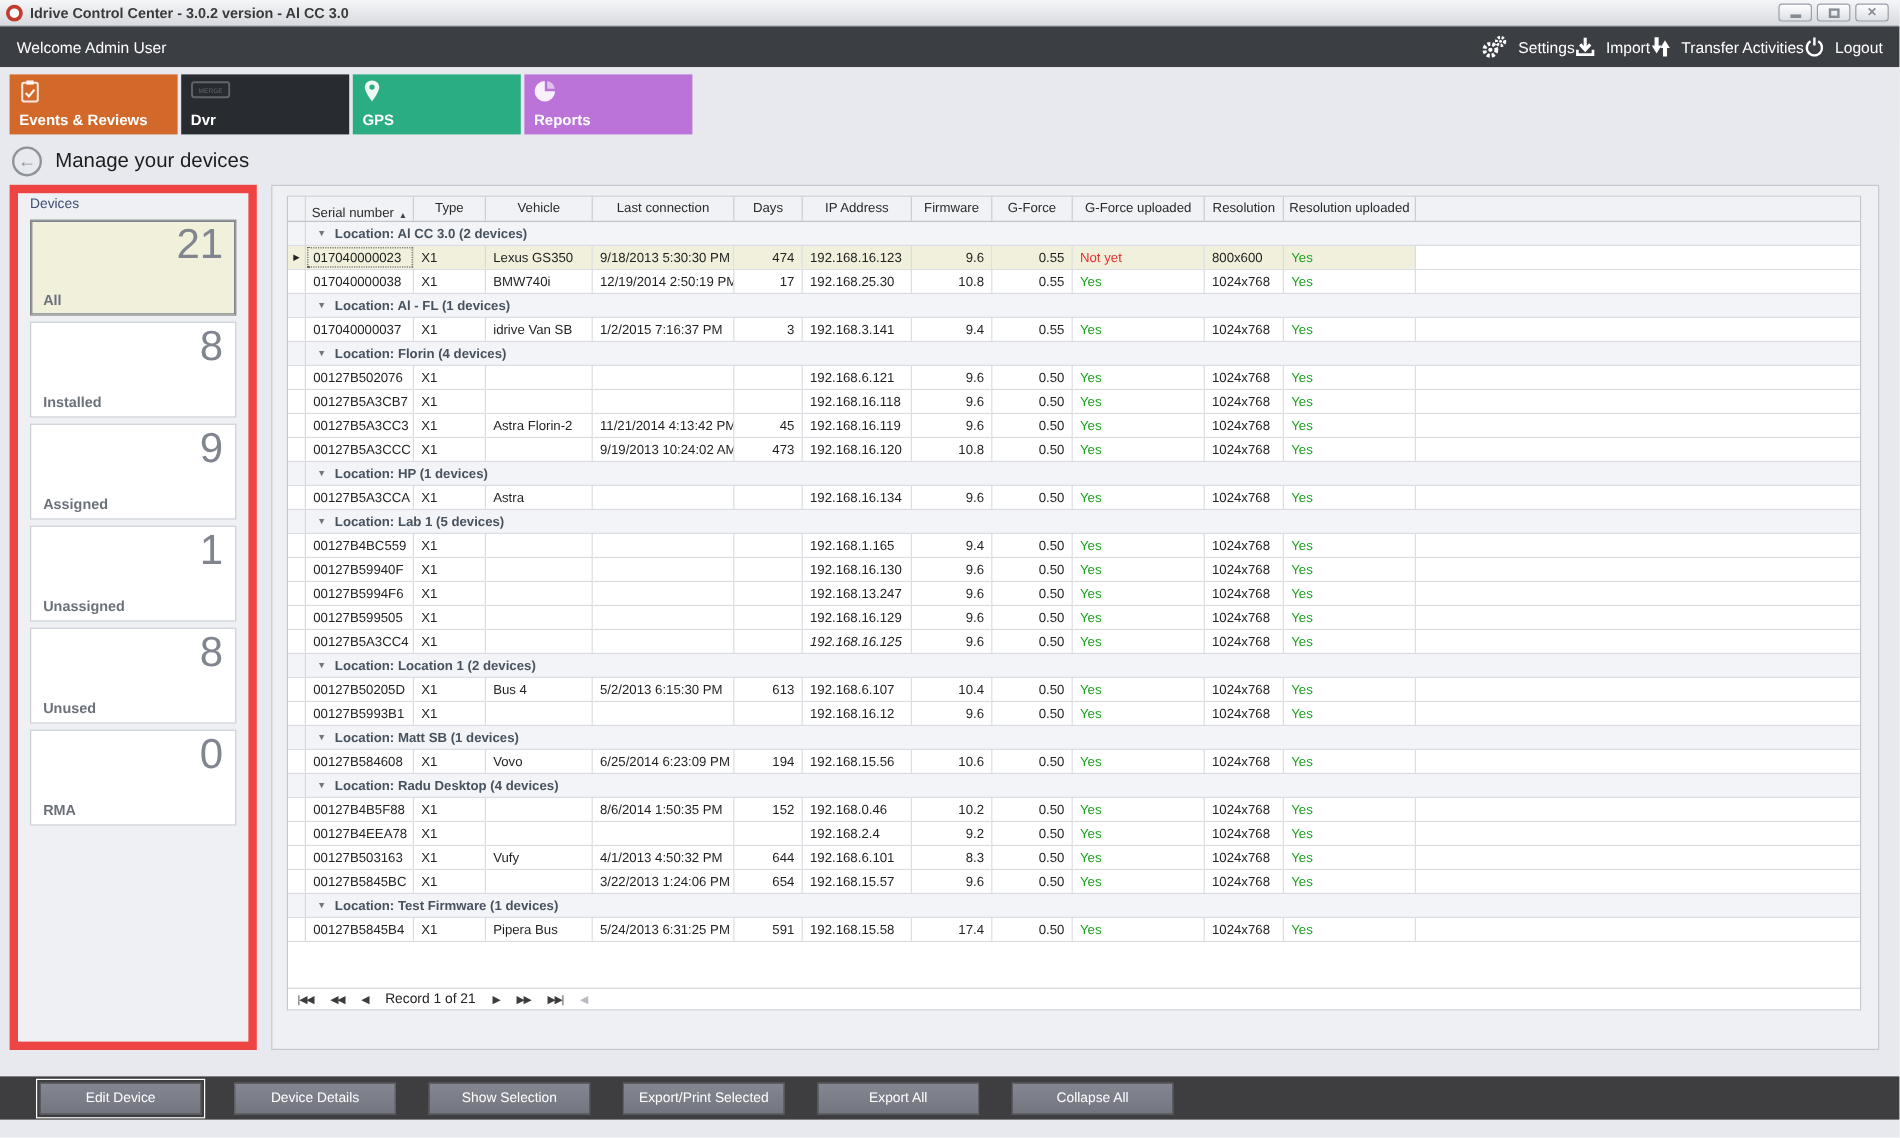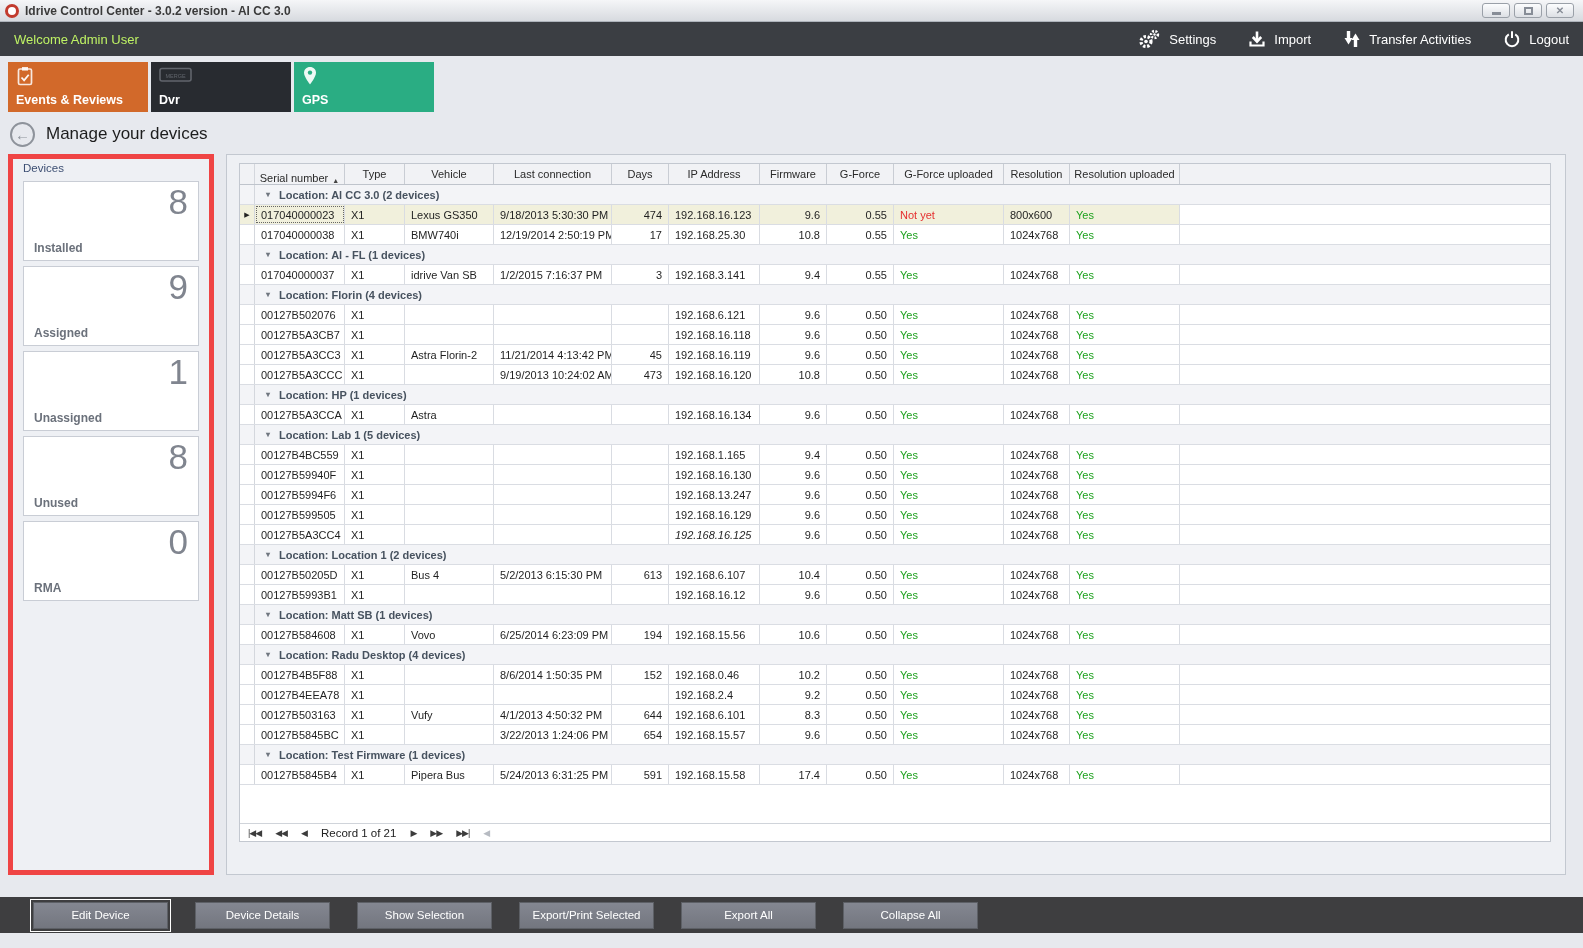--- a/index.html
+++ b/index.html
@@ -11,40 +11,40 @@
   .app-icon{width:14px;height:14px;border-radius:50%;border:3px solid #c23b2e;background:#fff;margin-right:6px;flex:none;}
   .win-title{font-size:12px;font-weight:bold;color:#3a3a3a;}
   .win-controls{margin-left:auto;display:flex;gap:4px;padding-right:4px;}
   .win-btn{width:28px;height:15px;border:1px solid #9aa0a8;border-radius:3px;background:linear-gradient(#fcfdfe,#dde0e5);display:flex;align-items:center;justify-content:center;cursor:pointer;}
   .glyph-min{width:9px;height:3px;background:#878d97;margin-top:5px;}
   .glyph-max{width:9px;height:8px;border:2px solid #878d97;}
   .glyph-close{font-size:10px;font-weight:bold;color:#878d97;line-height:1;}
 
   
   .topbar{height:34px;background:#3b3e43;display:flex;align-items:center;padding:0 14px;}
-  .welcome{color:#bef264;font-size:13px;}
-  .topbar-actions{margin-left:auto;display:flex;align-items:center;gap:32px;}
+  .welcome{color:#ffffff;font-size:13px;}
+  .topbar-actions{margin-left:auto;display:flex;align-items:center;}
   .tb-action{display:flex;align-items:center;gap:8px;color:#fff;font-size:13px;cursor:pointer;}
   .tb-icon{display:flex;align-items:center;}
 
   
   .tabstrip{display:flex;gap:3px;padding:6px 0 0 8px;height:58px;background:#e7e9ee;}
   .tab{width:140px;height:50px;position:relative;color:#fff;cursor:pointer;flex:none;}
   .tab-icon{position:absolute;left:8px;top:4px;}
   .tab-label{position:absolute;left:8px;bottom:5px;font-weight:bold;font-size:12.5px;}
   .tab.active::before{content:"";position:absolute;left:0;right:0;top:-5px;height:2px;background:#9aa0a8;}
 
   
   .heading{height:40px;display:flex;align-items:center;gap:11px;padding-left:10px;}
   .back-btn{width:25px;height:25px;border:2px solid #8e939b;border-radius:50%;color:#8e939b;display:flex;align-items:center;justify-content:center;font-size:15px;line-height:1;cursor:pointer;flex:none;}
   .page-title{font-size:17px;color:#1d1d1d;}
 
   
   .content{display:flex;gap:12px;padding:0 17px 0 8px;height:721px;}
-  .sidebar{width:206px;background:#eef0f4;border:5px solid #ef4444;padding:22px 10px 10px;position:relative;flex:none;}
+  .sidebar{width:206px;background:#eef0f4;border:7px solid #ef4444;padding:22px 10px 10px;position:relative;flex:none;}
   .sidebar-title{position:absolute;top:3px;left:10px;font-size:11.5px;color:#3d4f73;}
   .card{height:80px;background:#fff;border:1px solid #c9cdd5;margin-bottom:5px;position:relative;cursor:pointer;}
   .card.selected{background:#f1f0da;border:1px solid #7f848d;box-shadow:inset 0 0 0 1px #7f848d;}
   .card-num{position:absolute;top:0;right:10px;font-size:35px;color:#80858f;}
   .card-lbl{position:absolute;left:10px;bottom:5px;font-size:12px;font-weight:bold;color:#6b717b;}
 
   .main{flex:1;background:#eef0f4;border:1px solid #c3c8d0;padding:8px 14px 6px 12px;display:flex;flex-direction:column;}
   .search{width:345px;height:21px;background:#fff;border:1px solid #a9afb9;display:flex;align-items:center;padding:0 7px;margin-bottom:8px;flex:none;cursor:text;}
   .search-ph{color:#9aa0a9;font-size:12px;flex:1;}
   .search-dd{color:#444;font-size:8px;}
@@ -162,33 +162,44 @@
         </svg></span>
       <span class="tab-label">Dvr</span>
     </div>
     <div class="tab" style="background: rgb(42, 173, 131);">
       <span class="tab-icon"><svg width="16" height="20" viewBox="0 0 16 20">
           <path d="M8 1C4.5 1 2 3.7 2 6.8 2 11 8 18.5 8 18.5S14 11 14 6.8C14 3.7 11.5 1 8 1z" fill="rgba(255,255,255,.92)"></path>
           <circle cx="8" cy="6.6" r="2.2" fill="#2aad83"></circle>
         </svg></span>
       <span class="tab-label">GPS</span>
     </div>
+    <div class="tab" style="background: rgb(187, 115, 218);">
+      <span class="tab-icon"><svg width="20" height="20" viewBox="0 0 20 20">
+          <path d="M9 10V1.5A8.5 8.5 0 1 0 17.5 10z" fill="rgba(255,255,255,.9)"></path>
+          <path d="M11 8V1.6A8.4 8.4 0 0 1 17.4 8z" fill="rgba(255,255,255,.55)"></path>
+        </svg></span>
+      <span class="tab-label">Reports</span>
+    </div>
   </div>
 
 <div class="heading">
   <div class="back-btn">
       <span>←</span>
     </div>
   <span class="page-title">Manage your devices</span>
 </div>
 
 <div class="content">
   <div class="sidebar">
     <span class="sidebar-title">Devices</span>
     <div>
+        <div class="card selected">
+          <div class="card-num">21</div>
+          <div class="card-lbl">All</div>
+        </div>
         <div class="card">
           <div class="card-num">8</div>
           <div class="card-lbl">Installed</div>
         </div>
         <div class="card">
           <div class="card-num">9</div>
           <div class="card-lbl">Assigned</div>
         </div>
         <div class="card">
           <div class="card-num">1</div>

